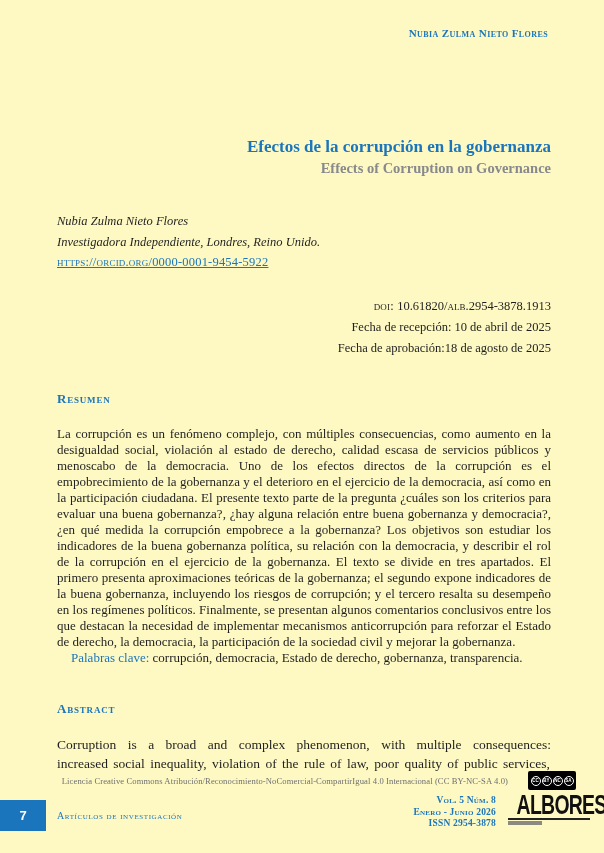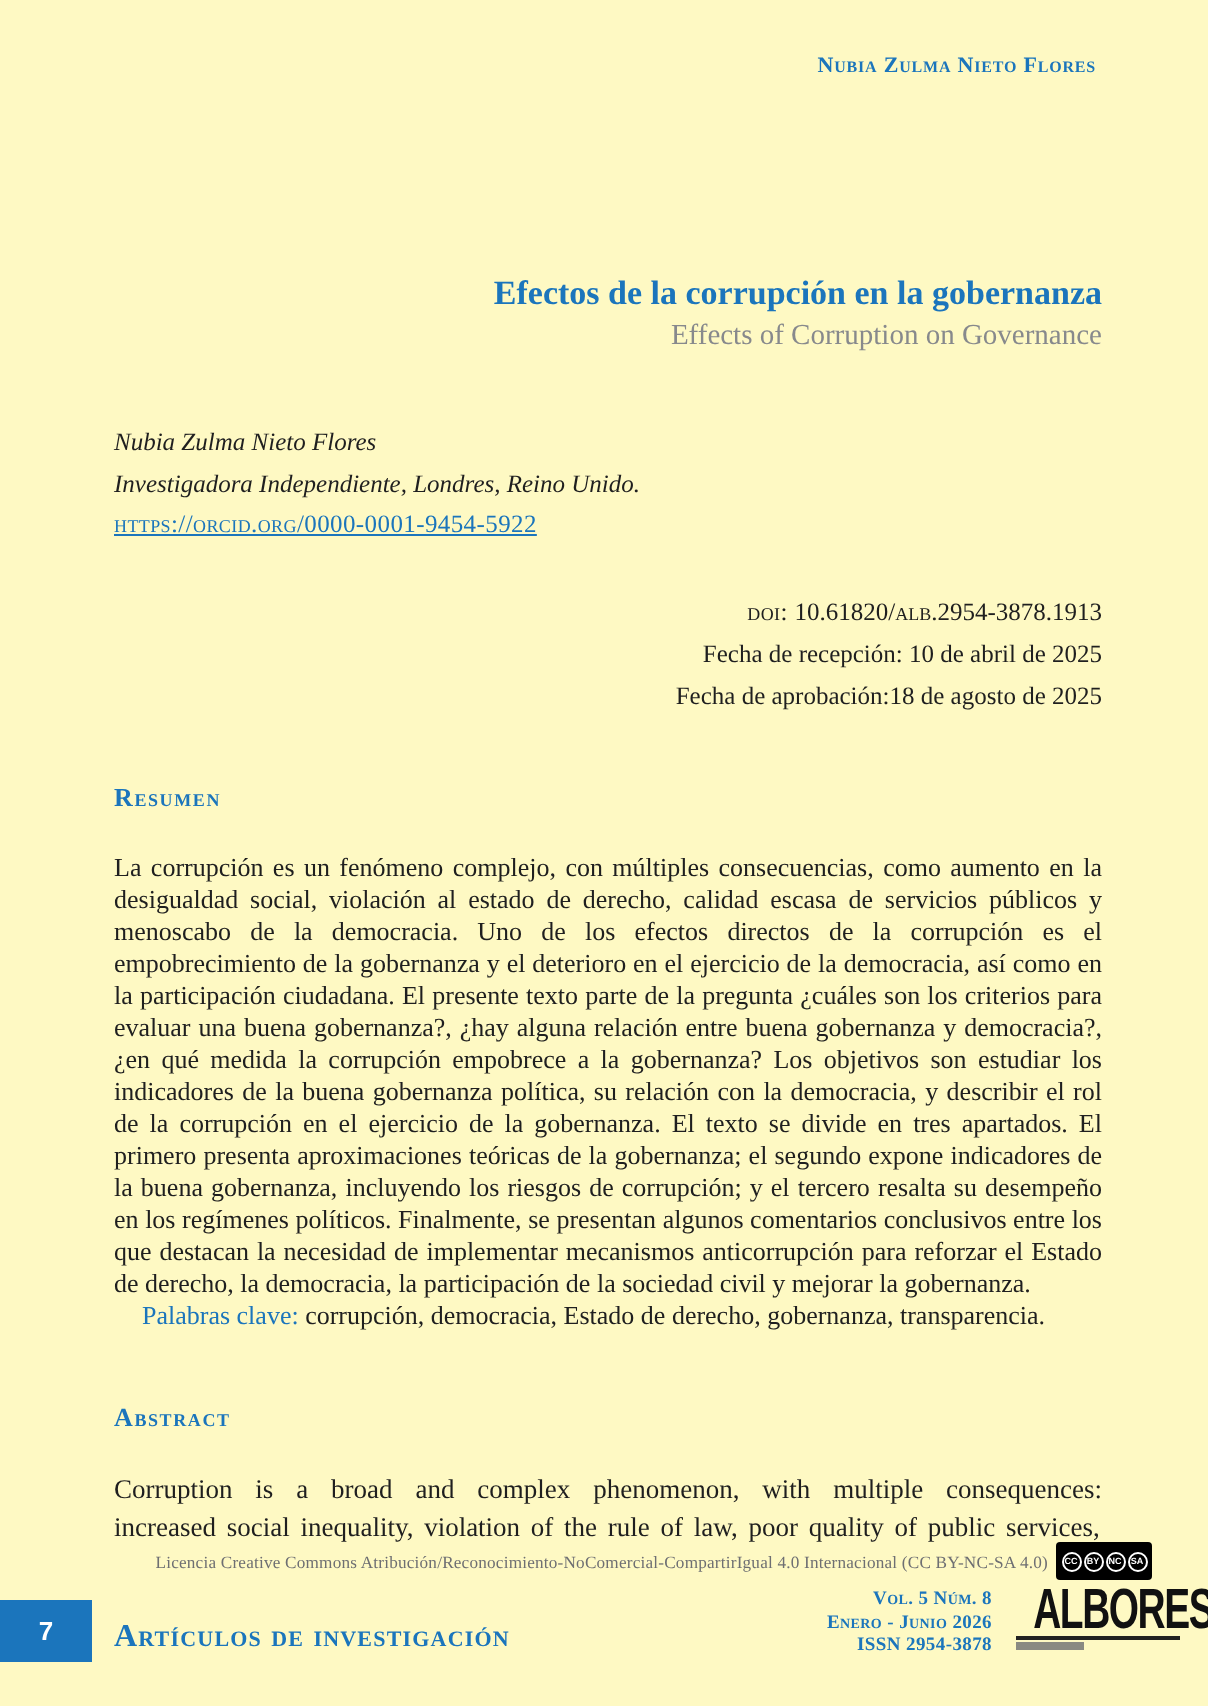--- a/index.html
+++ b/index.html
@@ -16,21 +16,21 @@
   .sc { font-variant:small-caps; }
 
   .running-head {
     position:absolute; top:27px; right:56px;
     font-size:11px; font-weight:700; letter-spacing:0.4px;
     color:#1b75bc; font-variant:small-caps;
   }
 
   .title-block { position:absolute; top:123px; right:53px; text-align:right; }
   .title-es { font-size:17px; font-weight:700; color:#1b75bc; line-height:22px;margin-top:13px; }
-  .title-en { font-size:14.5px; font-weight:400; color:#87898c; line-height:21px; }
+  .title-en { font-size:14.5px; font-weight:700; color:#87898c; line-height:21px; }
 
   .author-block { position:absolute; top:211px; left:57px; font-size:12.5px; line-height:20.5px; }
   .author-name, .author-affiliation { font-style:italic; }
   .author-link {
     display:block; color:#1b75bc; text-decoration:underline; cursor:pointer;
   }
   .email-link { font-style:italic; }
   .orcid-link { font-variant:small-caps; letter-spacing:0.2px; }
 
   .meta-block {
@@ -54,21 +54,21 @@
   .keywords-line { text-indent:14px; }
   .keywords-label { color:#1b75bc; }
 
   .abstract-body {
     position:absolute; top:735px; left:57px; width:494px;
     font-size:13.5px; line-height:19px; text-align:justify; word-spacing:2px;
   }
 
   .license-row {
     position:absolute; top:771px; right:28px;
-    display:flex; align-items:center; gap:4px;justify-content:flex-end;
+    display:flex; align-items:center; gap:20px;justify-content:flex-end;
   }
   .license-text { font-size:8.6px; color:#6e6f72; letter-spacing:0.1px; }
   .cc-badge {
     width:48px; height:19px; background:#000; border-radius:2px;
     display:flex; align-items:center; justify-content:center; gap:1px; flex:0 0 auto;
   }
   .cc-circle {
     width:10px; height:10px; border:1px solid #fff; border-radius:50%;
     color:#fff; font-family:"Liberation Sans",sans-serif; font-size:4.5px; font-weight:700;
     display:flex; align-items:center; justify-content:center; text-transform:uppercase;
@@ -76,21 +76,21 @@
 
   .footer-pagebox {
     position:absolute; top:800px; left:0; width:46px; height:31px;
     background:#1b75bc; display:flex; align-items:center; justify-content:center;
   }
   .footer-pagenum {
     color:#fff; font-size:13px; font-weight:700; font-family:"Liberation Sans",sans-serif;
   }
   .footer-section {
     position:absolute; top:810px; left:57px;
-    font-size:16px; font-weight:700; color:#1b75bc;
+    font-size:10px; font-weight:400; color:#1b75bc;
     font-variant:small-caps; letter-spacing:0.6px;
   }
   .footer-issue {
     position:absolute; top:795px; right:108px; text-align:right;
     font-size:9.5px; font-weight:700; color:#1b75bc; line-height:11.5px;
     font-variant:small-caps; letter-spacing:0.2px;
   }
   .albores { position:absolute; top:791px; right:10px; width:90px; text-align:center; }
   .albores-text {
     display:block; font-family:"Liberation Sans",sans-serif;

